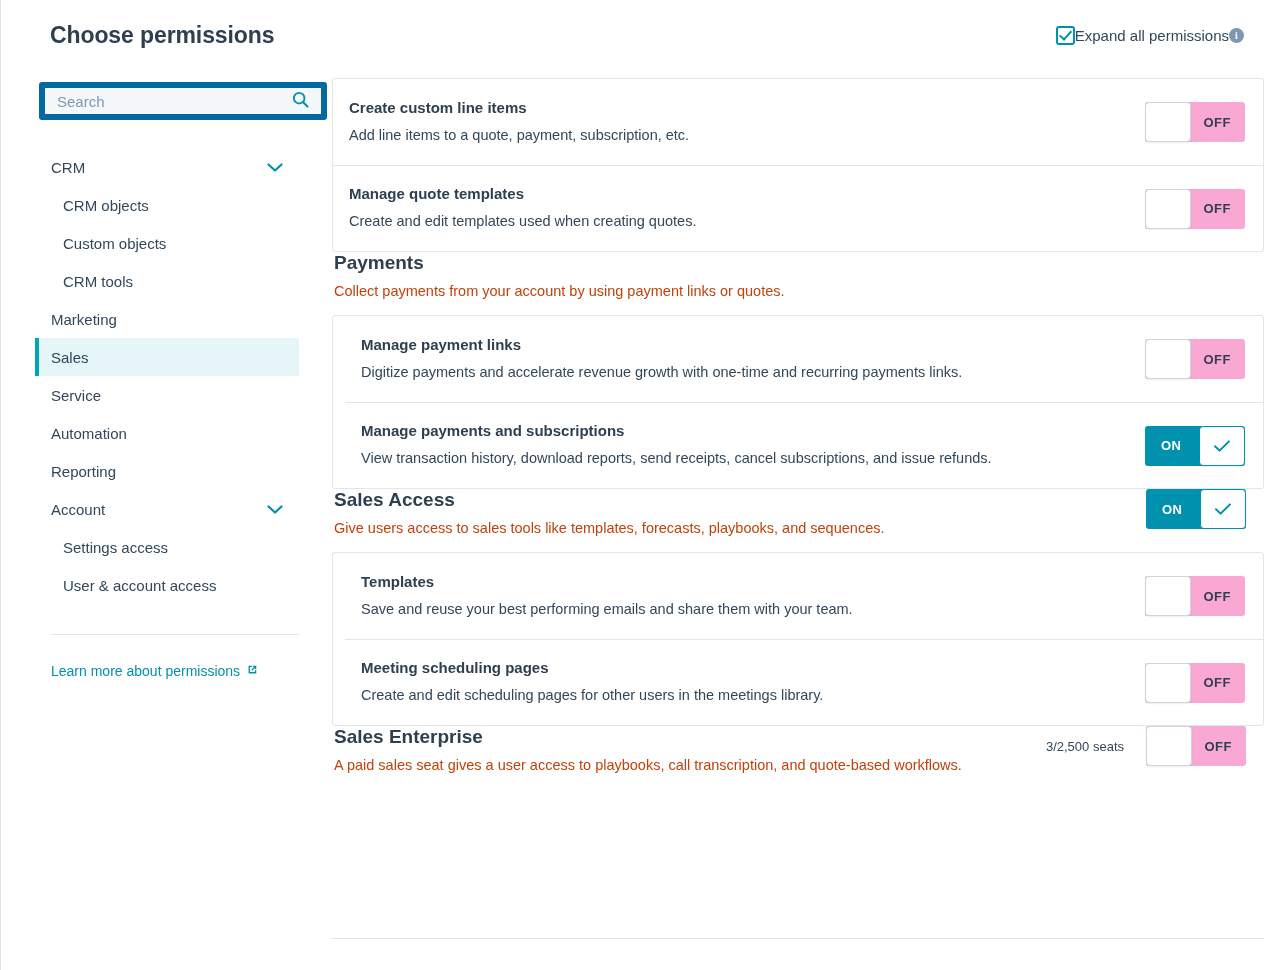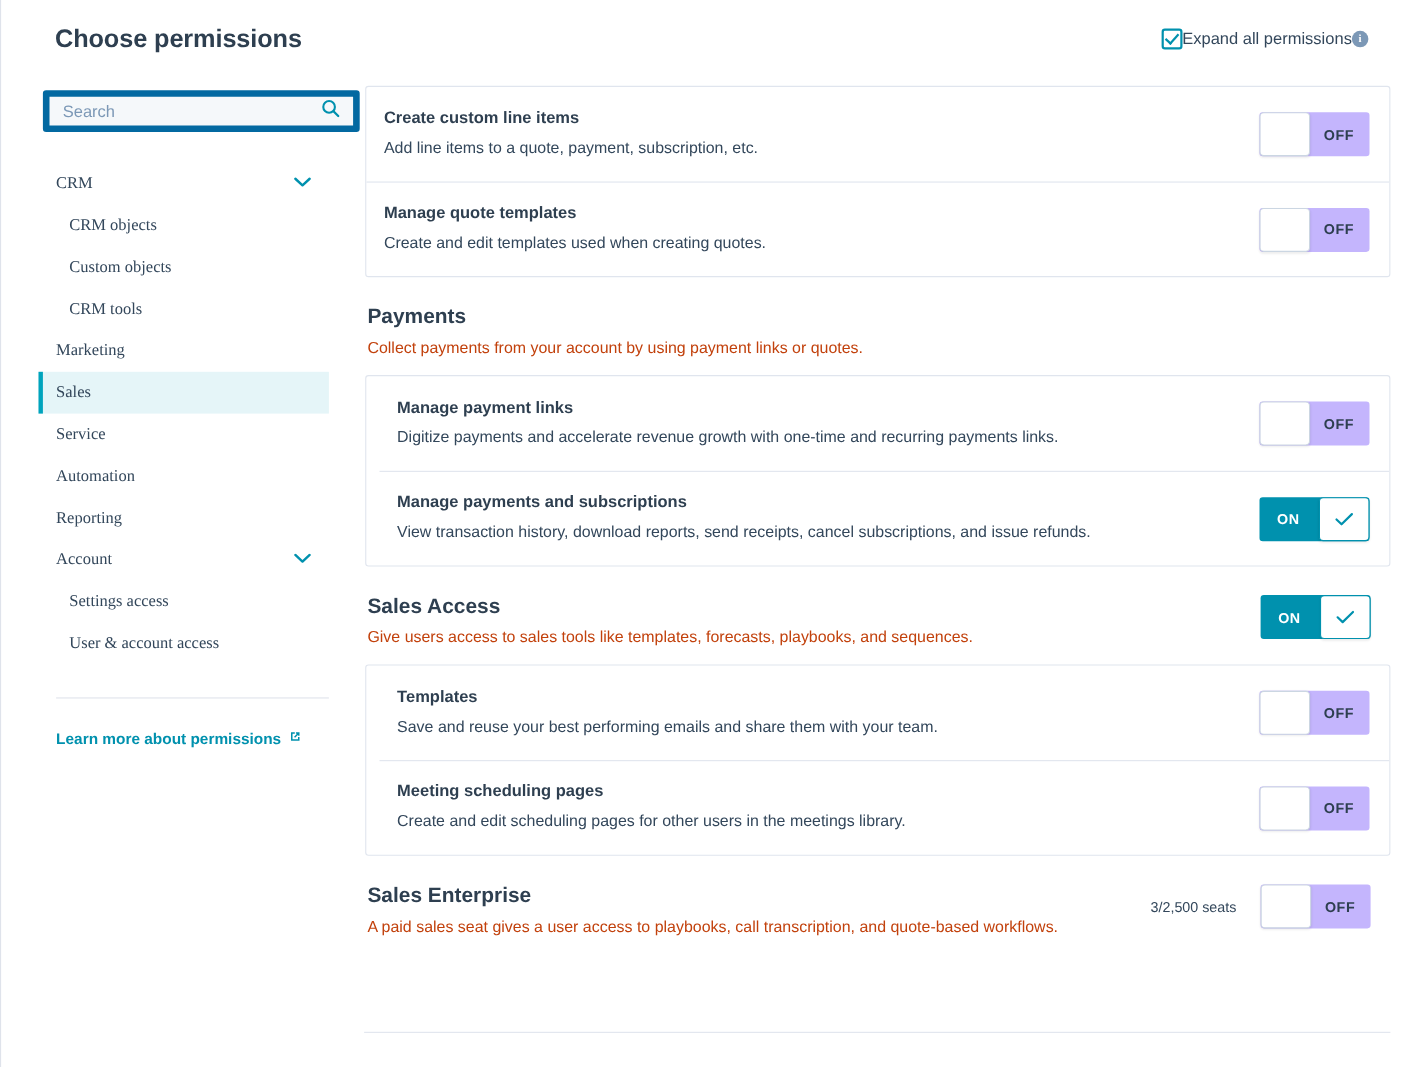--- a/index.html
+++ b/index.html
@@ -117,39 +117,38 @@
     height: 38px;
     display: flex;
     align-items: center;
     justify-content: space-between;
     padding: 0 16px 0 12px;
     font-size: 15px;
     color: #33475b;
     cursor: pointer;
     border-left: 4px solid transparent;
     margin-left: -4px;
-    font-family: Liberation Serif, serif;
   }
   .nav-item.child { padding-left: 24px; }
   .nav-item.active {
     background: #e5f5f8;
     border-left: 4px solid #00a4bd;
   }
   .chev { flex: none; }
 
   .sep {
     height: 1px;
     background: #dfe3eb;
     margin: 30px 0 0 12px;
     width: 248px;
   }
   .learn-link {
     margin: 28px 0 0 12px;
     font-size: 14px;
-    font-weight: bold;
+    font-weight: normal;
     color: #0091ae;
     display: inline-flex;
     align-items: center;
     gap: 6px;
     cursor: pointer;
     text-decoration: none;
   }
 
   
   .main {
@@ -179,21 +178,21 @@
     font-weight: bold;
     color: #2e3f50;
     margin-bottom: 10px;
   }
   .perm-desc {
     font-size: 14.5px;
     color: #33475b;
     line-height: 1.35;
   }
 
-  .section { margin-top: 26px; }
+  .section { }
   .section-head {
     display: flex;
     align-items: flex-start;
     justify-content: space-between;
     padding: 0 18px 0 2px;
   }
   .section-head-text { flex: 1; padding-right: 20px; }
   .section-title {
     font-size: 19px;
     font-weight: bold;
@@ -245,21 +244,21 @@
     border-radius: 4px;
     display: flex;
     align-items: center;
     justify-content: center;
     position: absolute;
     top: 0; bottom: 0;
     box-shadow: 0 1px 2px rgba(0,0,0,.07);
   }
 
   .toggle.off .track {
-    background: #c4b5fd;
+    background: #f9a8d4;
     color: #2e3f50;
     justify-content: flex-end;
     padding-right: 14px;
   }
   .toggle.off .knob { left: 0; }
 
   .toggle.on .track {
     background: #0091ae;
     color: #ffffff;
     justify-content: flex-start;

